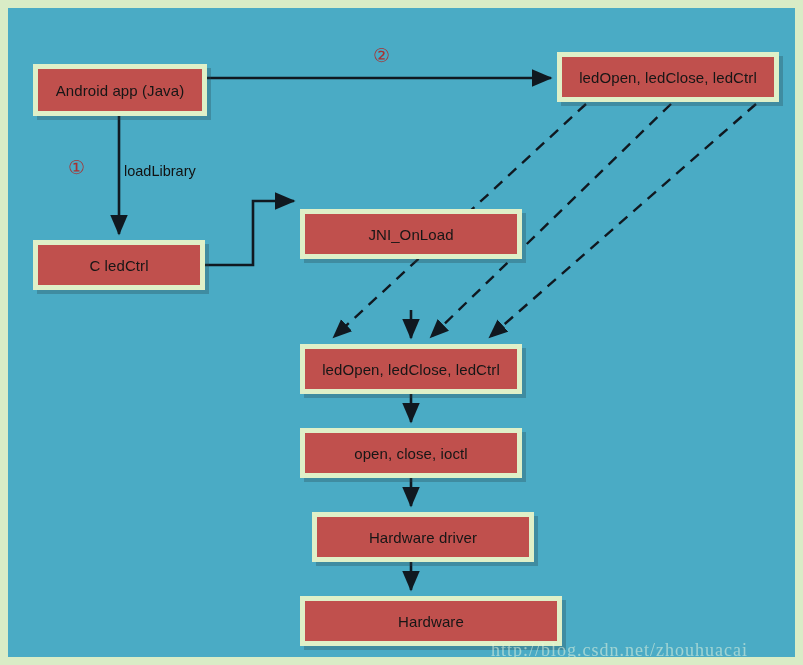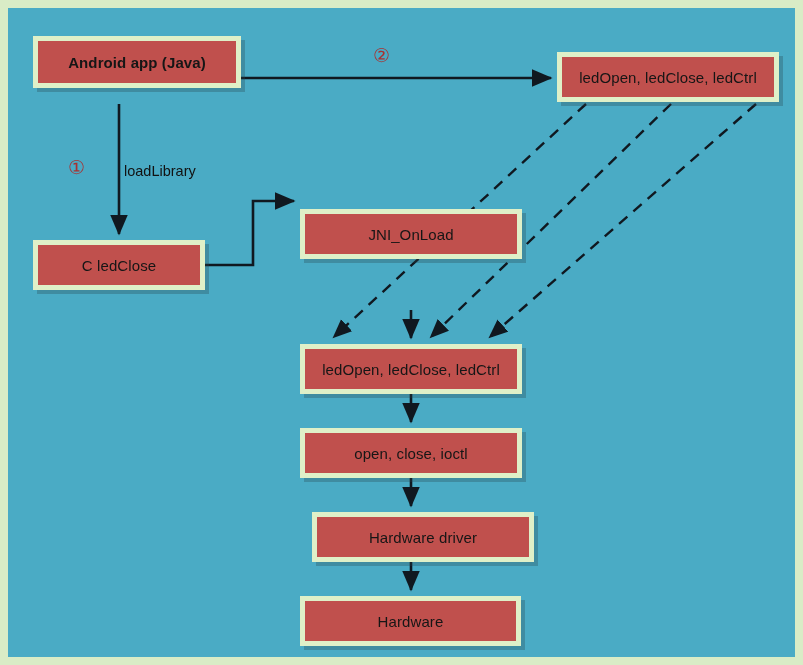--- a/index.html
+++ b/index.html
@@ -92,52 +92,53 @@
 
     <line x1="403" y1="470" x2="403" y2="498" stroke="#101820" stroke-width="2.6" marker-end="url(#arrowhead)"></line>
 
     <line x1="403" y1="554" x2="403" y2="582" stroke="#101820" stroke-width="2.6" marker-end="url(#arrowhead)"></line>
 
     <line x1="578" y1="96" x2="327" y2="328" stroke="#101820" stroke-width="2.4" stroke-dasharray="11 8" marker-end="url(#arrowhead-dash)"></line>
     <line x1="663" y1="96" x2="424" y2="328" stroke="#101820" stroke-width="2.4" stroke-dasharray="11 8" marker-end="url(#arrowhead-dash)"></line>
     <line x1="748" y1="96" x2="483" y2="328" stroke="#101820" stroke-width="2.4" stroke-dasharray="11 8" marker-end="url(#arrowhead-dash)"></line>
   </svg>
 
-  <div class="node" style="left:25px; top:28px; width:208px; height:52px;font-weight:bold;">
+  <div class="node" style="left:25px; top:56px; width:174px; height:52px;">
     <span>Android app (Java)</span>
   </div>
 
   <div class="node" style="left:25px; top:232px; width:172px; height:50px;">
-    <span>C ledClose</span>
+    <span>C ledCtrl</span>
   </div>
 
   <div class="node" style="left:292px; top:168px; width:222px; height:50px;margin-top:33px;">
     <span>JNI_OnLoad</span>
   </div>
 
 
   <div class="node" style="left:292px; top:336px; width:222px; height:50px;">
     <span>ledOpen, ledClose, ledCtrl</span>
   </div>
 
   <div class="node" style="left:292px; top:420px; width:222px; height:50px;text-align:center;">
     <span>open, close, ioctl</span>
   </div>
 
   <div class="node" style="left:304px; top:504px; width:222px; height:50px;">
     <span>Hardware driver</span>
   </div>
 
-  <div class="node" style="left:292px; top:588px; width:221px; height:50px;">
+  <div class="node" style="left:292px; top:588px; width:262px; height:50px;">
     <span>Hardware</span>
   </div>
 
   <div class="node" style="left:549px; top:44px; width:222px; height:50px;">
     <span>ledOpen, ledClose, ledCtrl</span>
   </div>
 
   <div class="edge-label" style="left:116px; top:155px;">loadLibrary</div>
 
   <div class="circ-num" style="left:60px; top:150px;">①</div>
   <div class="circ-num" style="left:365px; top:38px;">②</div>
 
+  <div class="watermark" style="left:483px; top:632px;">http://blog.csdn.net/zhouhuacai</div>
 
 </div>
 
 </body></html>

